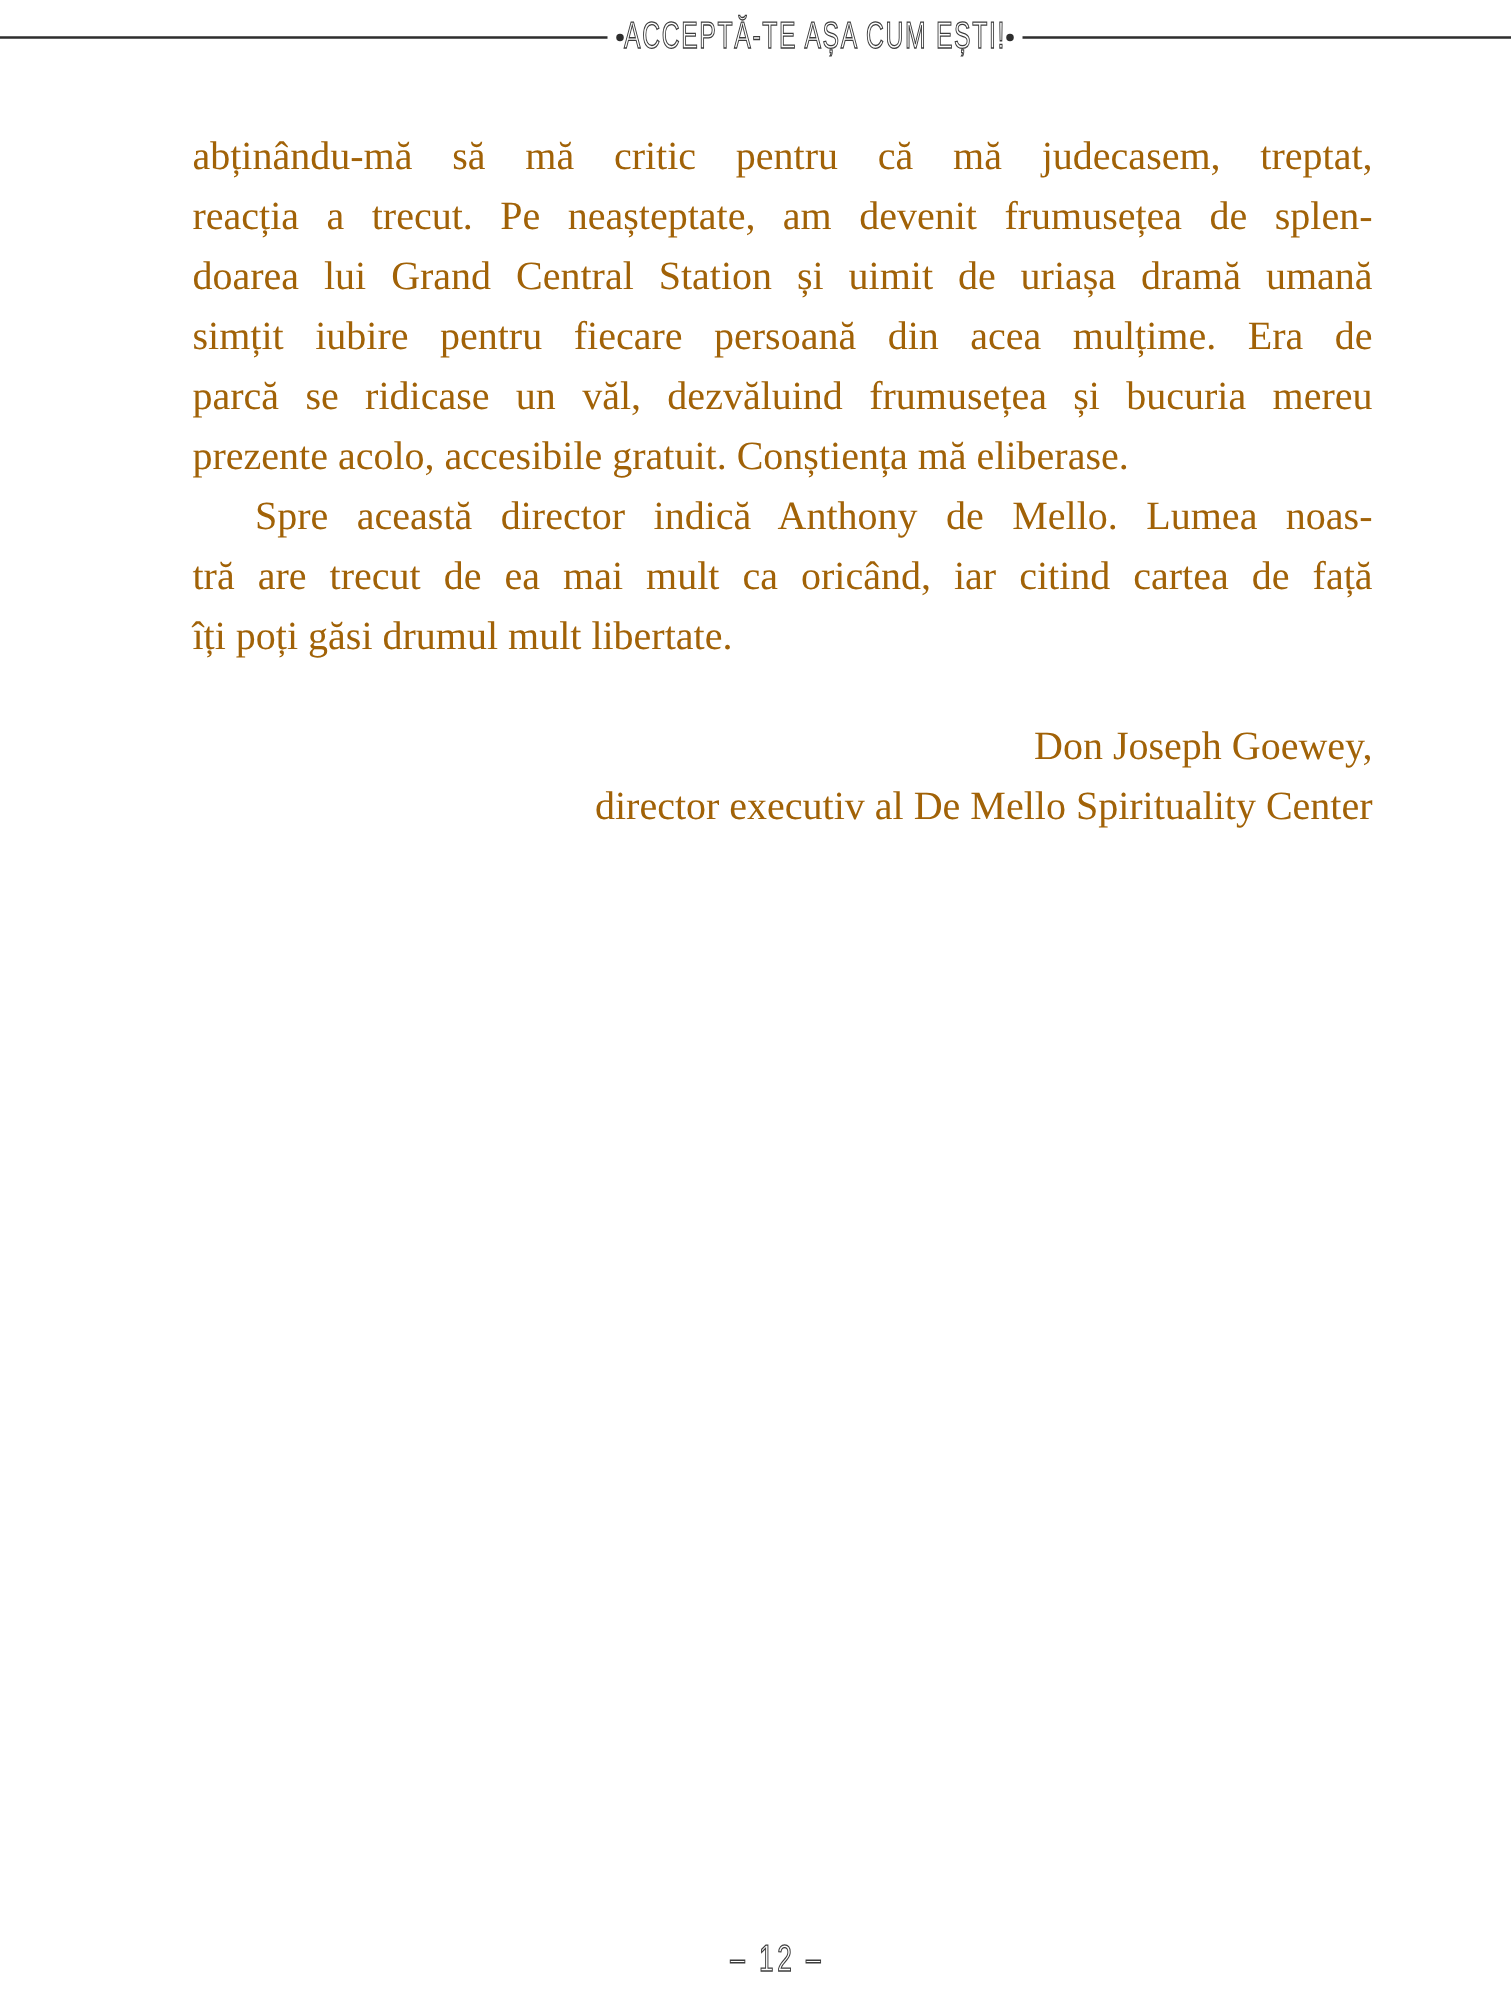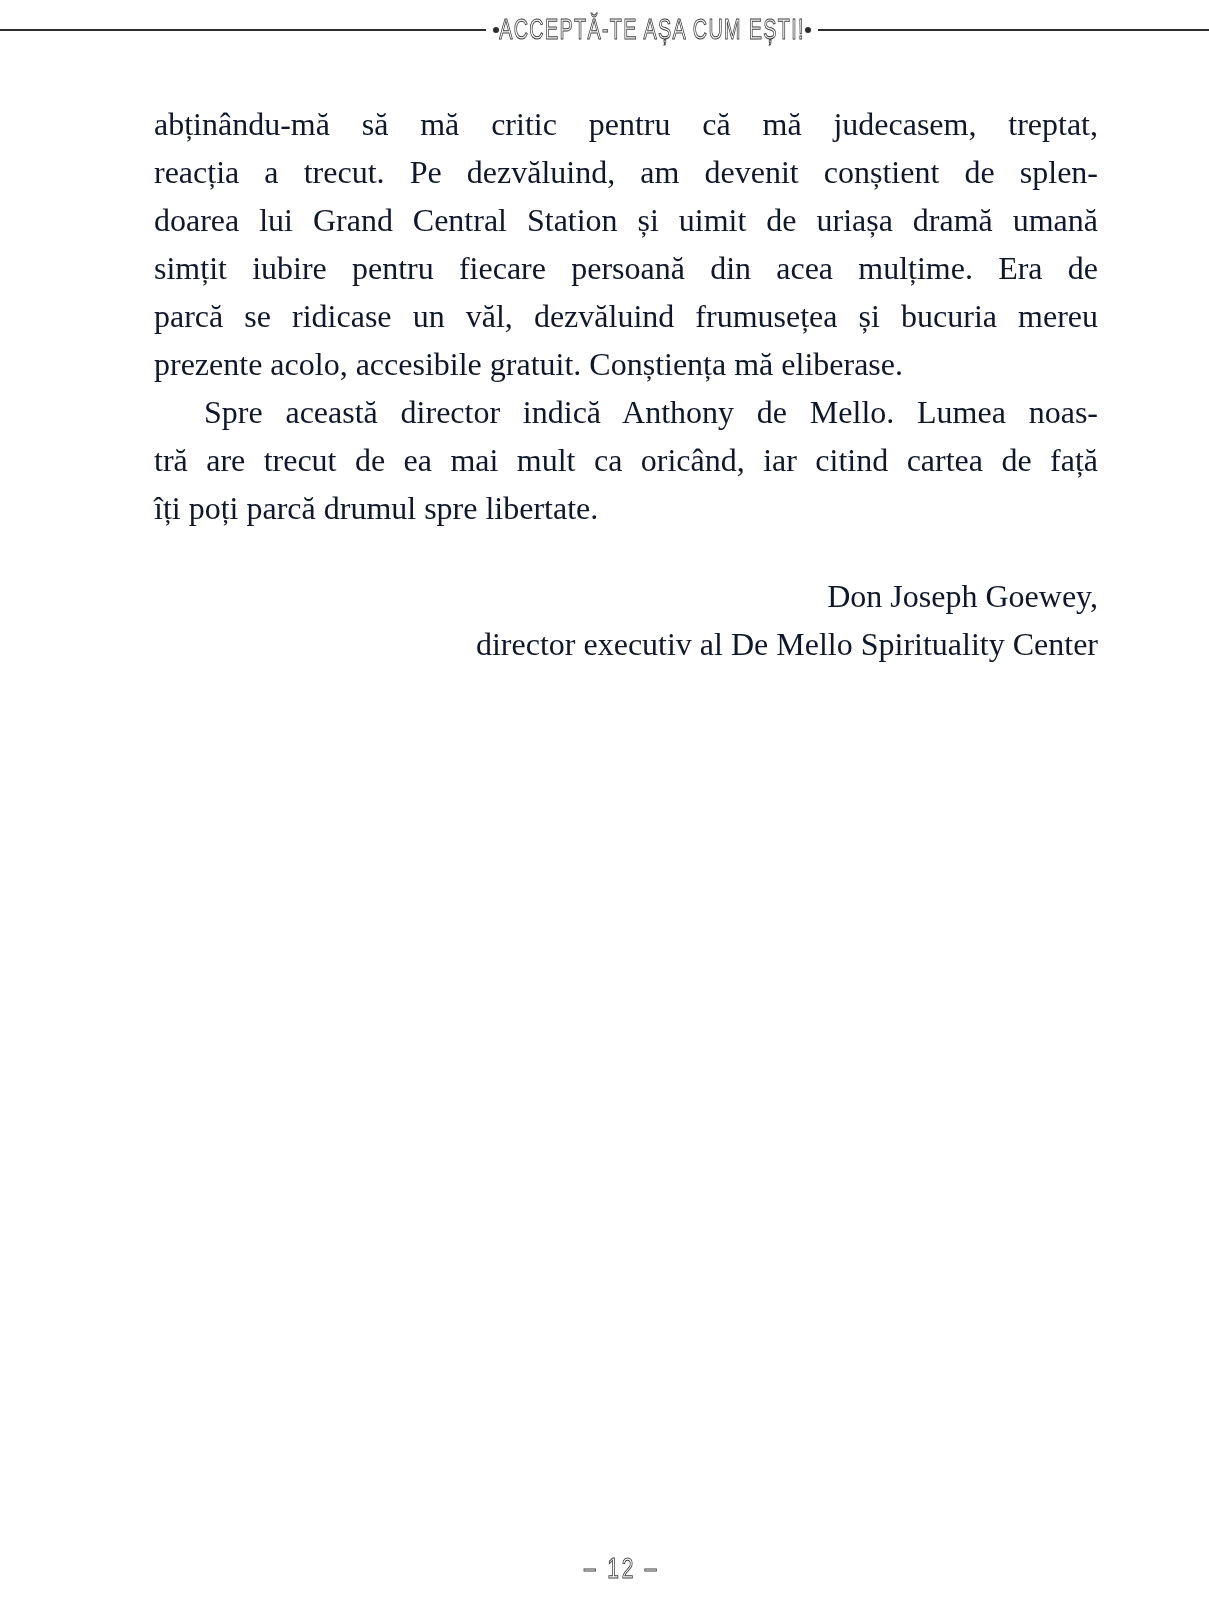--- a/index.html
+++ b/index.html
@@ -41,21 +41,21 @@
     font-size: 30px; font-weight: 400; letter-spacing: 2px;
   }
   .thin-text { color: #3c3c3c; }
   @supports (-webkit-text-stroke: 1px #000) {
     .thin-text { color: transparent; -webkit-text-stroke: 1.05px #3c3c3c; }
   }
 
   
   .content {
     position: absolute; left: 154px; top: 100px; width: 944px;
-    font-size: 32px; line-height: 48px; color: #0f172a; font-family: Liberation Serif, serif;
+    font-size: 32px; line-height: 48px; color: #a16207; font-family: Liberation Serif, serif;
   }
   .tline {
     height: 48px;
     text-align: justify;
     text-align-last: justify;
   }
   .tline.last   { text-align: center; text-align-last: left; }
   .tline.indent { padding-left: 50px; }
 
   
@@ -87,31 +87,31 @@
       <span class="thin-text">ACCEPTĂ-TE AȘA CUM EȘTI!</span>
     </div>
     <div class="hdr-dot hdr-dot-right"></div>
     <div class="hdr-rule hdr-rule-right"></div>
   </div>
 
   <div class="content">
 
     <div class="para">
       <div class="tline">abținându-mă să mă critic pentru că mă judecasem, treptat,</div>
-      <div class="tline">reacția a trecut. Pe dezvăluind, am devenit conștient de splen-</div>
+      <div class="tline">reacția a trecut. Pe neașteptate, am devenit frumusețea de splen-</div>
       <div class="tline">doarea lui Grand Central Station și uimit de uriașa dramă umană</div>
       <div class="tline">simțit iubire pentru fiecare persoană din acea mulțime. Era de</div>
       <div class="tline">parcă se ridicase un văl, dezvăluind frumusețea și bucuria mereu</div>
       <div class="tline last">prezente acolo, accesibile gratuit. Conștiența mă eliberase.</div>
     </div>
 
     <div class="para">
       <div class="tline indent">Spre această director indică Anthony de Mello. Lumea noas-</div>
       <div class="tline">tră are trecut de ea mai mult ca oricând, iar citind cartea de față</div>
-      <div class="tline last">îți poți parcă drumul spre libertate.</div>
+      <div class="tline last">îți poți găsi drumul mult libertate.</div>
     </div>
 
     <div class="signature">
       <div class="sig-line">Don Joseph Goewey,</div>
       <div class="sig-line">director executiv al De Mello Spirituality Center</div>
     </div>
 
   </div>
 
   <div class="page-footer">

